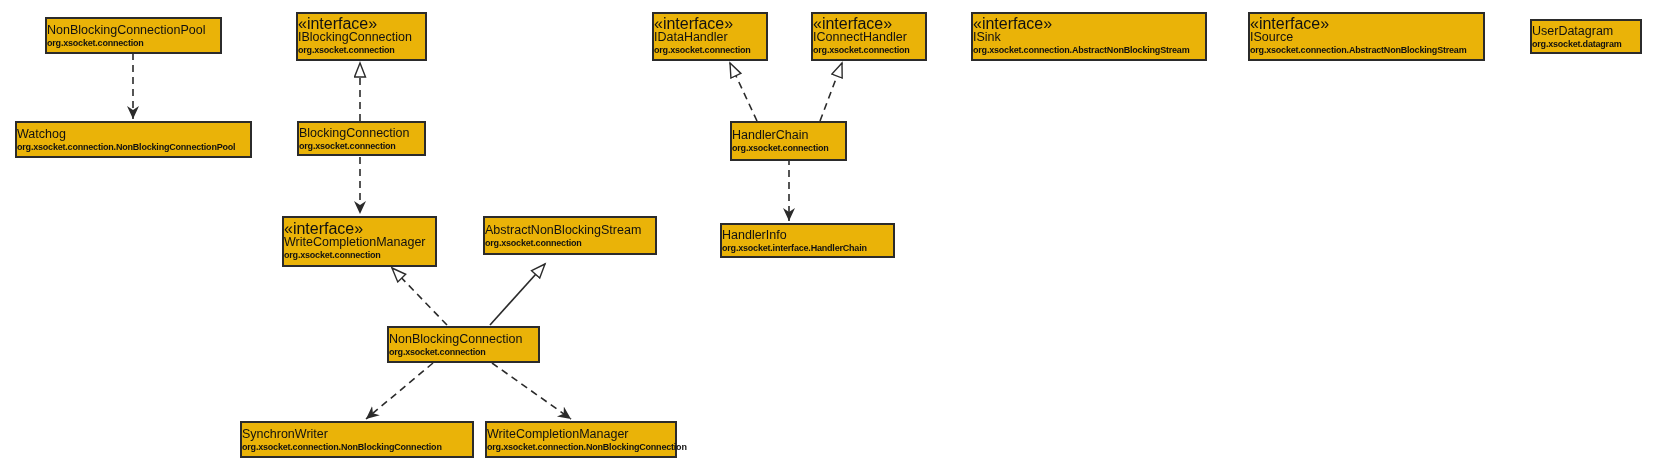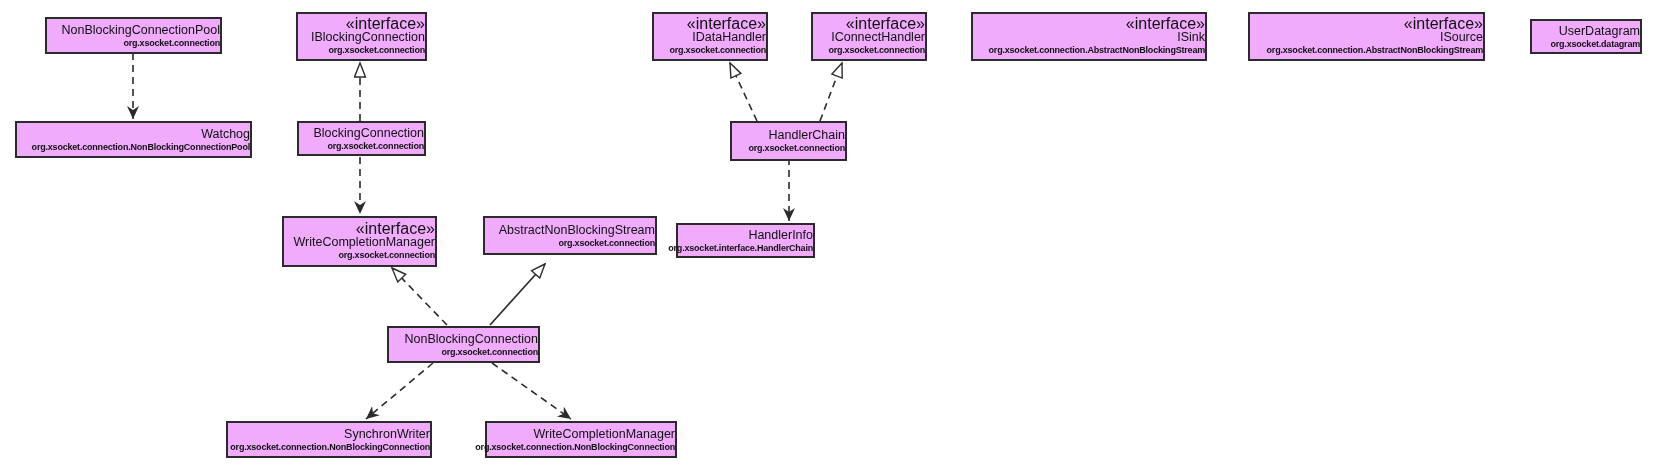--- a/index.html
+++ b/index.html
@@ -7,26 +7,26 @@
     position:relative;
     width:1656px;height:469px;
     background:#ffffff;
     font-family:"Liberation Sans","DejaVu Sans",sans-serif;
     overflow:hidden;
   }
   #edges{position:absolute;left:0;top:0;width:1656px;height:469px;}
   .node{
     position:absolute;
     box-sizing:border-box;
-    background:#f0abfc;
+    background:#eab308;
     border:2px solid #2b2b2b;
     display:flex;
     flex-direction:column;
     justify-content:center;
-    align-items:flex-end;
+    align-items:flex-start;
     text-align:center;
     white-space:nowrap;
   }
   .stereo{
     font-size:16px;
     line-height:13px;
     color:#111111;
   }
   .cname{
     font-size:12.5px;
@@ -128,31 +128,31 @@
     <div class="stereo">«interface»</div>
     <div class="cname">WriteCompletionManager</div>
     <div class="pkg">org.xsocket.connection</div>
   </div>
 
   <div class="node" style="left:483px;top:216px;width:174px;height:39px">
     <div class="cname">AbstractNonBlockingStream</div>
     <div class="pkg">org.xsocket.connection</div>
   </div>
 
-  <div class="node" style="left:676px;top:223px;width:139px;height:35px">
+  <div class="node" style="left:720px;top:223px;width:175px;height:35px">
     <div class="cname">HandlerInfo</div>
     <div class="pkg">org.xsocket.interface.HandlerChain</div>
   </div>
 
   <div class="node" style="left:387px;top:326px;width:153px;height:37px">
     <div class="cname">NonBlockingConnection</div>
     <div class="pkg">org.xsocket.connection</div>
   </div>
 
-  <div class="node" style="left:226px;top:421px;width:206px;height:37px">
+  <div class="node" style="left:240px;top:421px;width:234px;height:37px">
     <div class="cname">SynchronWriter</div>
     <div class="pkg">org.xsocket.connection.NonBlockingConnection</div>
   </div>
 
   <div class="node" style="left:485px;top:421px;width:192px;height:37px">
     <div class="cname">WriteCompletionManager</div>
     <div class="pkg">org.xsocket.connection.NonBlockingConnection</div>
   </div>
 
 </div>

